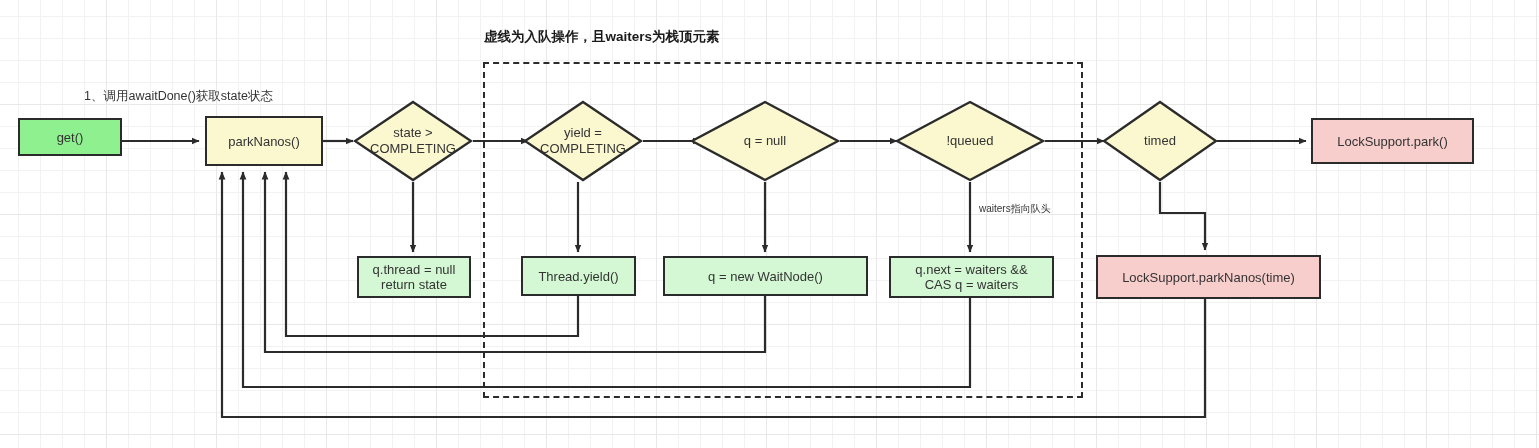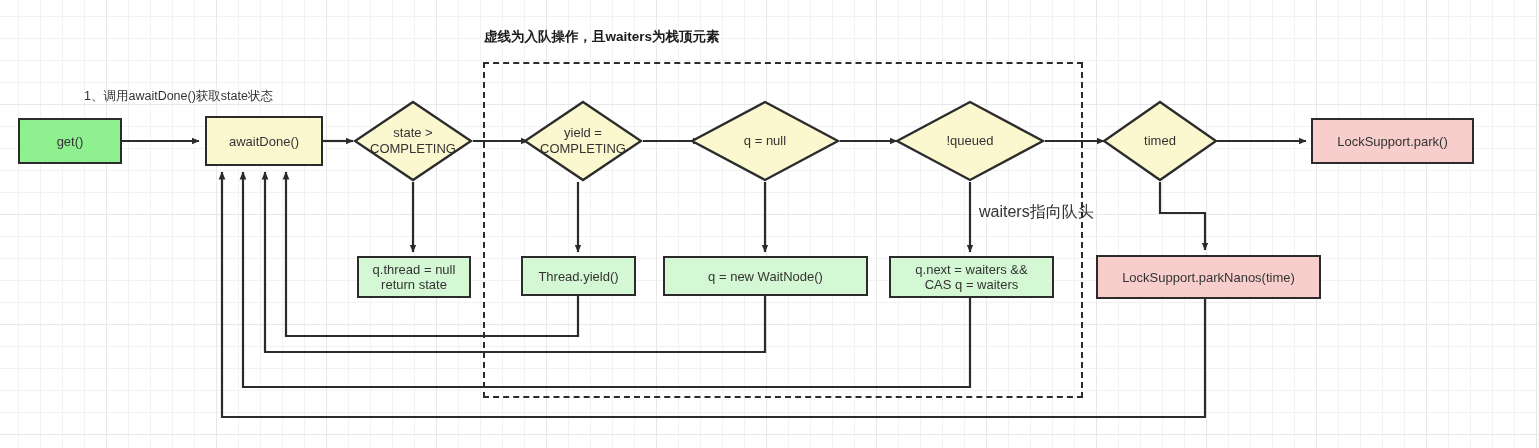--- a/index.html
+++ b/index.html
@@ -129,25 +129,25 @@
       <path d="M1205,292 L1205,417 L222,417 L222,172" marker-end="url(#arrow)"></path>
     </g>
   </svg>
 
   <div class="dashed-region" style="left:483px; top:62px; width:600px; height:336px;"></div>
 
   <div class="free-label bold" style="left:484px; top:28px;">虚线为入队操作，且waiters为栈顶元素</div>
 
   <div class="free-label" style="left:84px; top:88px;">1、调用awaitDone()获取state状态</div>
 
-  <div class="free-label" style="left:979px; top:202px; font-size:16px;">waiters指向队头</div>
+  <div class="free-label" style="left:979px; top:202px; font-size:10px;">waiters指向队头</div>
 
-  <div class="node green" style="left:18px; top:118px; width:104px; height:46px;">get()</div>
+  <div class="node green" style="left:18px; top:118px; width:104px; height:38px;">get()</div>
 
-  <div class="node yellow" style="left:205px; top:116px; width:118px; height:50px;">awaitDone()</div>
+  <div class="node yellow" style="left:205px; top:116px; width:118px; height:50px;">parkNanos()</div>
 
   <div class="node pink" style="left:1311px; top:118px; width:163px; height:46px;">LockSupport.park()</div>
 
   <div class="node pink" style="left:1096px; top:255px; width:225px; height:44px;">LockSupport.parkNanos(time)</div>
 
   <div class="node lgreen" style="left:357px; top:256px; width:114px; height:42px;">q.thread = null
 return state</div>
 
   <div class="node lgreen" style="left:521px; top:256px; width:115px; height:40px;">Thread.yield()</div>
 

